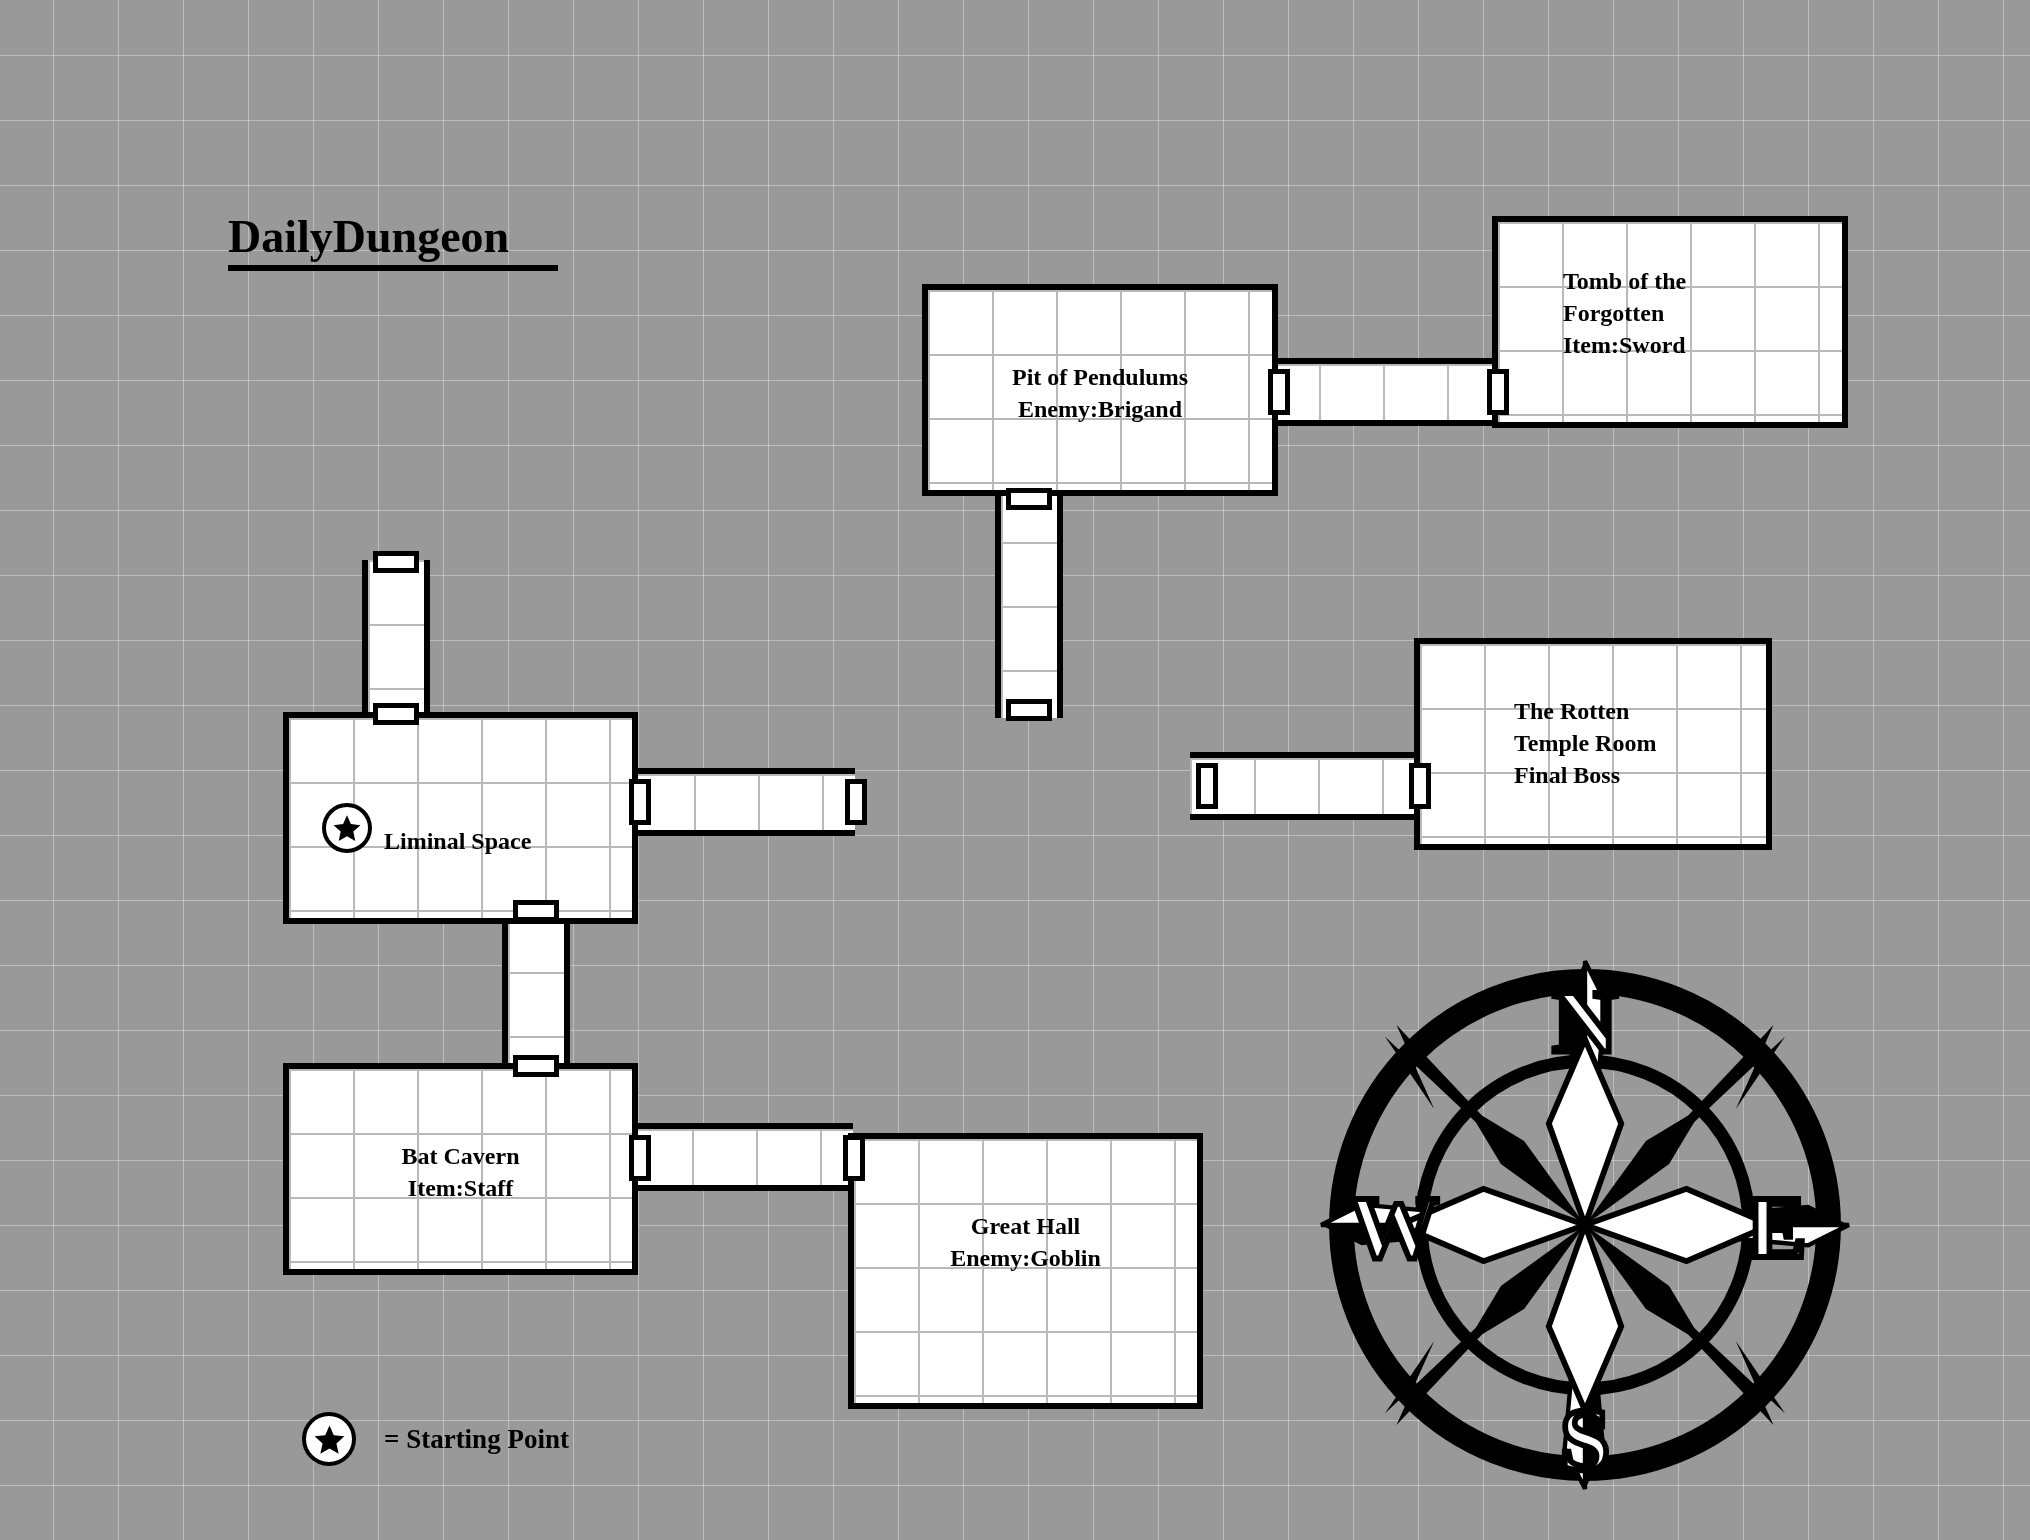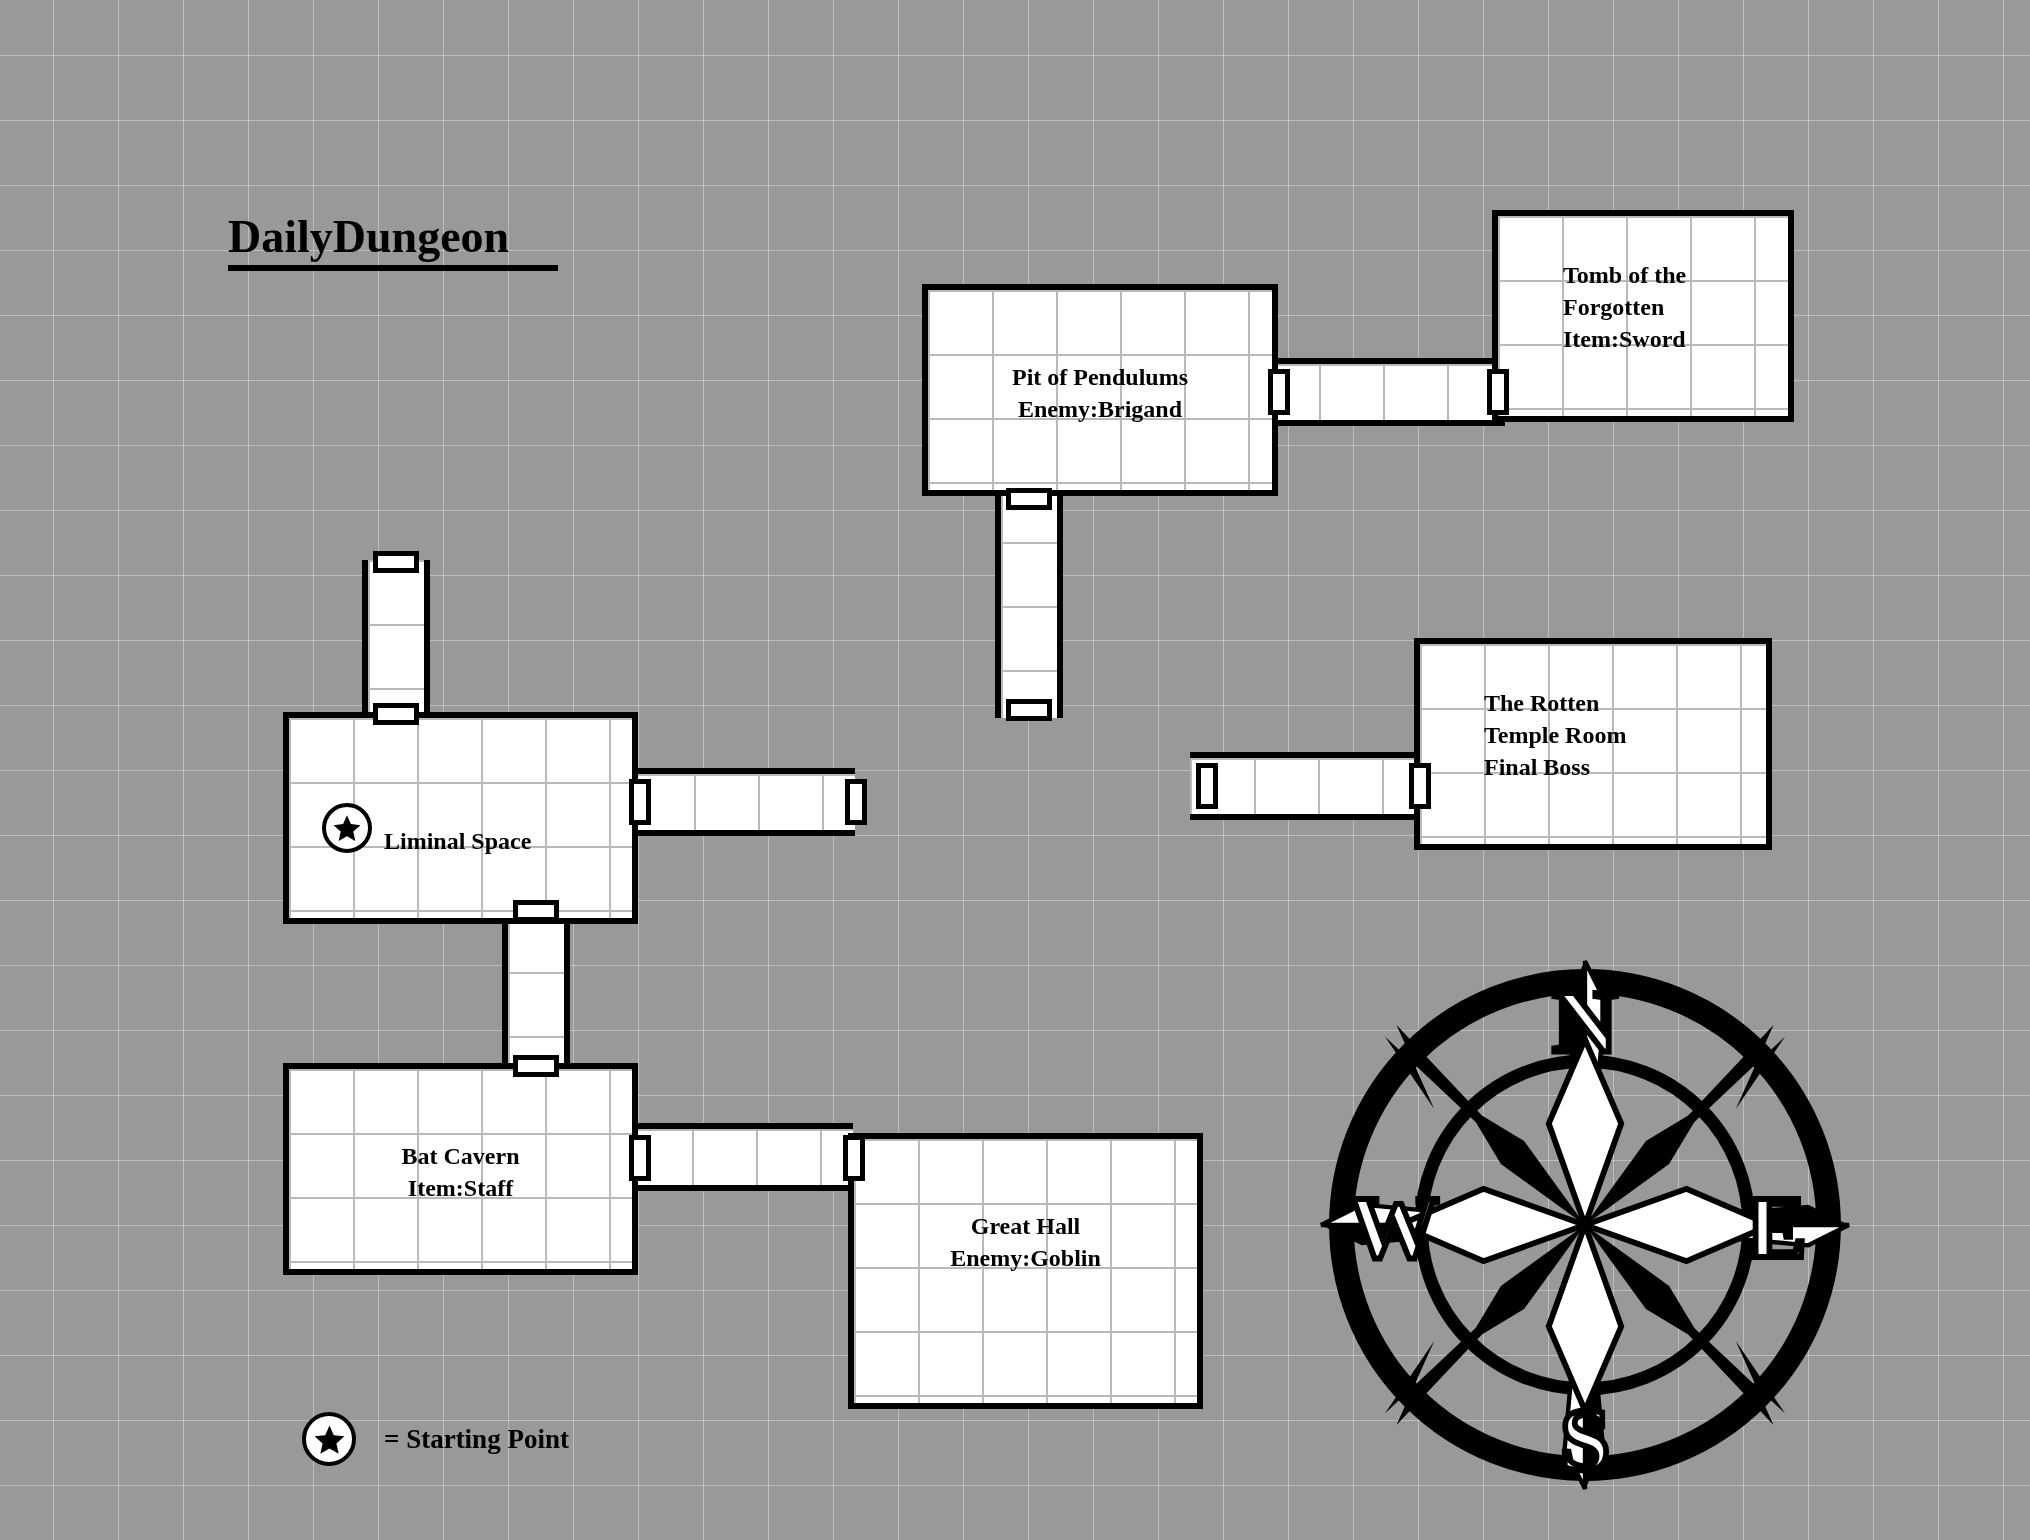--- a/index.html
+++ b/index.html
@@ -176,28 +176,28 @@
     <div class="room-label label-center" style="top:72px;">Great Hall
 Enemy:Goblin</div>
   </div>
 
 
   <div class="room" style="left:922px; top:284px; width:356px; height:212px;">
     <div class="room-label label-center" style="top:72px;">Pit of Pendulums
 Enemy:Brigand</div>
   </div>
 
-  <div class="room" style="left:1492px; top:210px; width:302px; height:212px;">
+  <div class="room" style="left:1492px; top:216px; width:356px; height:212px;">
     <div class="room-label label-left" style="left:65px; top:44px;">Tomb of the
 Forgotten
 Item:Sword</div>
   </div>
 
   <div class="room" style="left:1414px; top:638px; width:358px; height:212px;">
-    <div class="room-label label-left" style="left:64px; top:44px;">The Rotten
+    <div class="room-label label-left" style="left:64px; top:52px;padding-left:30px;">The Rotten
 Temple Room
 Final Boss</div>
   </div>
 
   <div class="door door-h" style="left:373px; top:551px;"></div>
 
   <div class="door door-h" style="left:373px; top:703px;"></div>
 
   <div class="door door-h" style="left:513px; top:900px;"></div>
 

